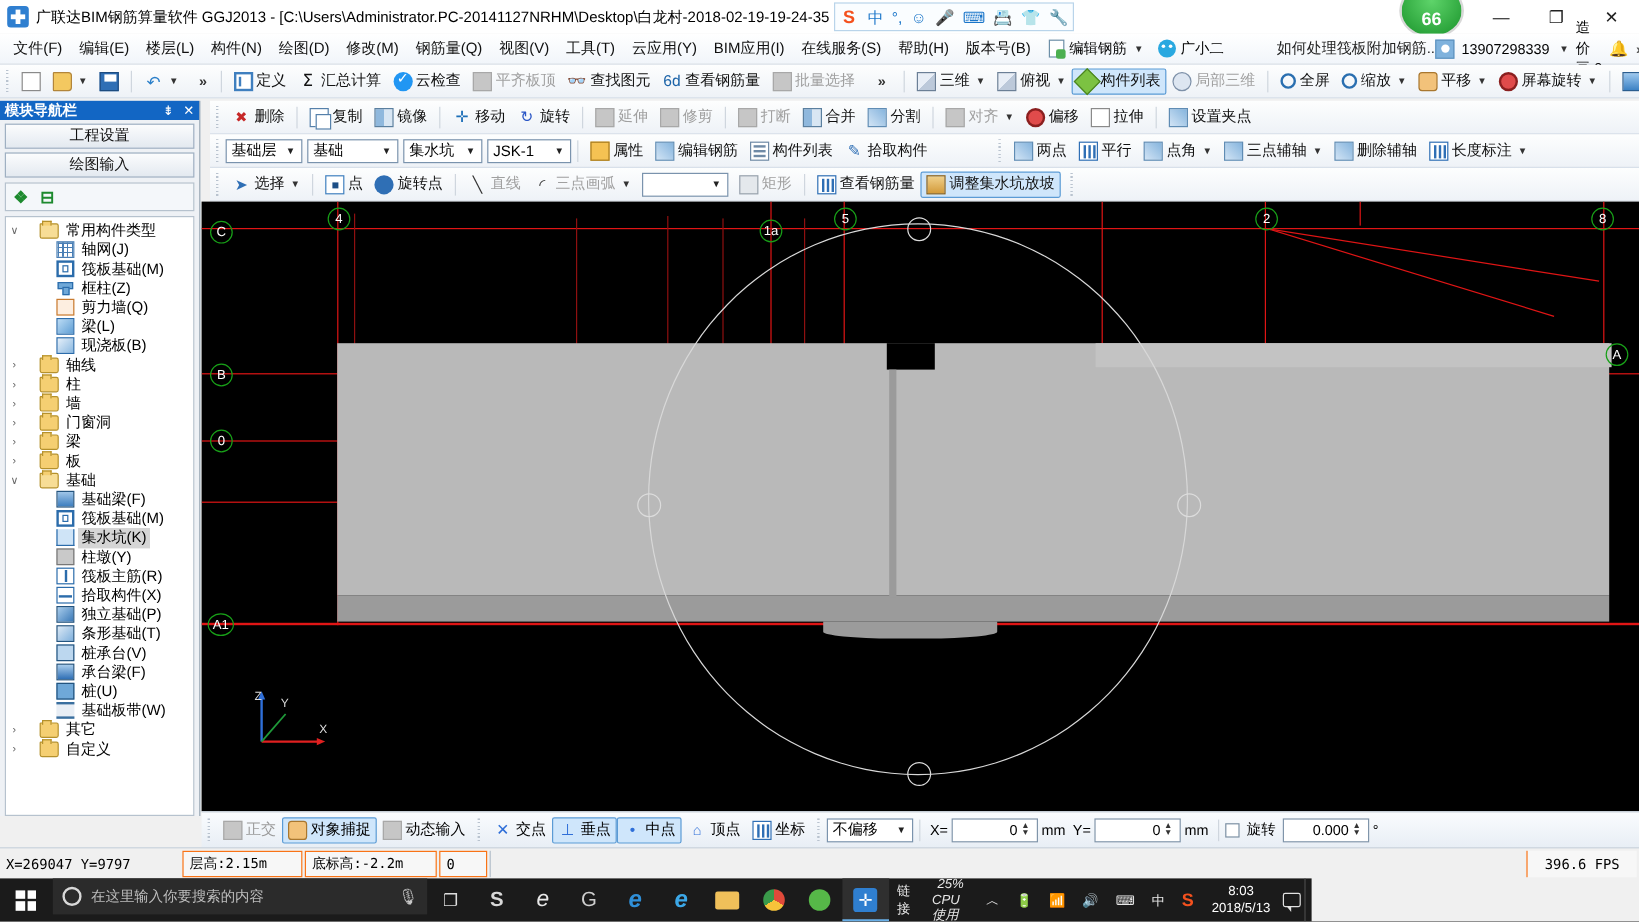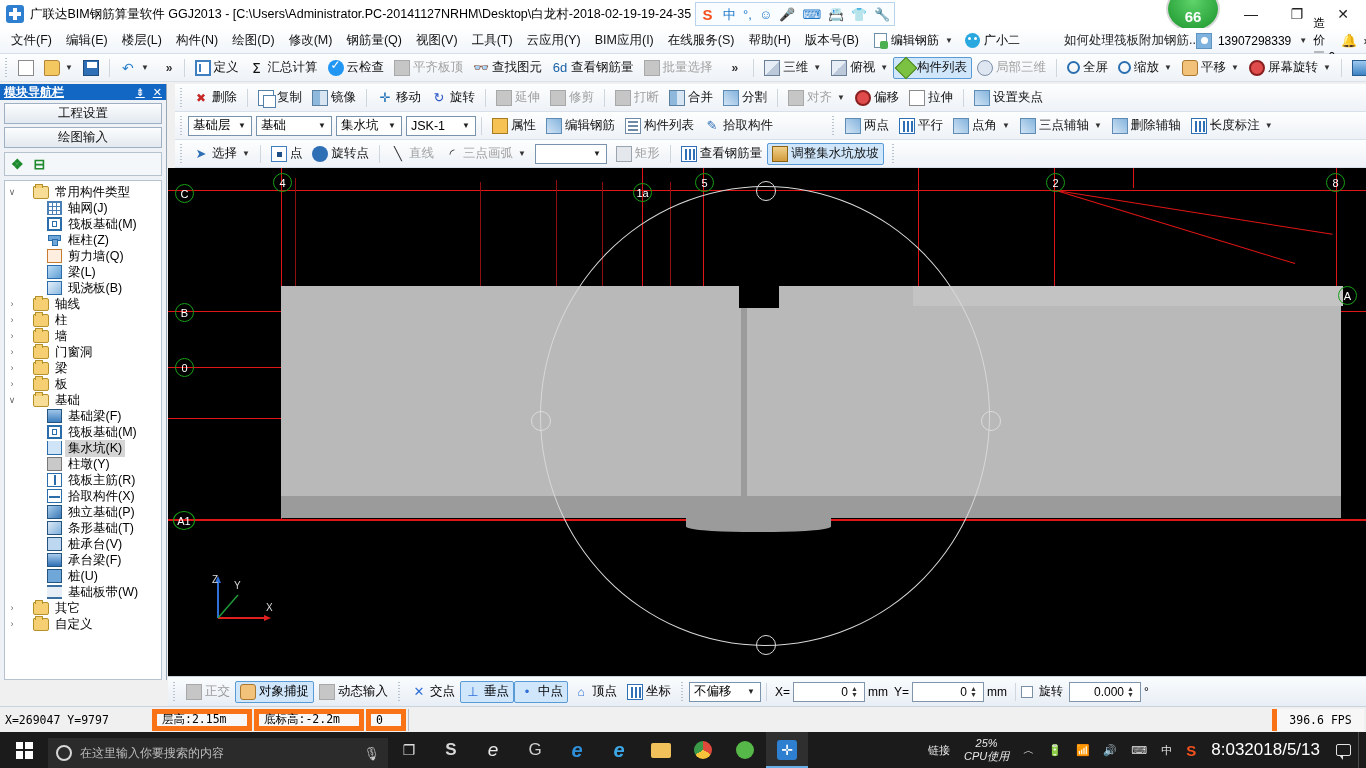--- a/index.html
+++ b/index.html
@@ -165,21 +165,21 @@
   .tsel.blank { width:72px; }
 
   
   .sidebar {
     position:absolute; left:0; top:84px; width:167px; height:596px;
     background:#eef1f5; border-right:1px solid #9aa7b5;
     display:flex; flex-direction:column;
   }
   .sb-title {
     height:16px; background:#1266c4; color:#fff; font-size:12px;
-    display:flex; align-items:center; padding:0 4px; font-weight:bold; flex:none;text-decoration:underline;
+    display:flex; align-items:center; padding:0 4px; font-weight:bold; flex:none;
   }
   .sb-title .sp { margin-left:auto; display:flex; gap:8px; font-size:11px; font-weight:normal; }
   .sb-btn {
     margin:3px 4px 0 4px; height:21px; background:linear-gradient(#fbfcfd,#e3e9f0);
     border:1px solid #9fb0c2; display:flex; align-items:center; justify-content:center;
     font-size:12.5px; color:#111; flex:none;
   }
   .sb-tools {
     margin:4px 4px 0 4px; height:24px; background:#f4f7fa; border:1px solid #b6c2ce;
     display:flex; align-items:center; gap:10px; padding-left:6px; flex:none;
@@ -275,45 +275,45 @@
     justify-content:flex-end; padding-right:2px; font-size:12px;
   }
   .spin .arrows { width:11px; margin-left:3px; display:flex; flex-direction:column; line-height:6px; font-size:7px; color:#333; }
   .chkbox { width:12px; height:12px; border:1px solid #7b8fa3; background:#fff; flex:none; }
 
   .coordbar {
     position:absolute; left:0; top:706px; width:1366px; height:26px;
     background:#f0f0f0; border-top:1px solid #c9d3dd; display:flex; align-items:center;
   }
   .cfield {
-    height:22px; border:5px solid #f97316; background:#f7f7f7; display:flex; align-items:center;
+    height:22px; border:1px solid #f97316; background:#f7f7f7; display:flex; align-items:center;
     padding:0 5px; font-family:"DejaVu Sans Mono", monospace; font-size:11.5px; margin-right:2px;
   }
   .cfield.plain { border:none; background:transparent; }
 
   
   .taskbar {
-    position:absolute; left:0; top:732px; width:1366px; height:36px;
-    background:#1b1b1b; display:flex; align-items:flex-end; color:#fff;
+    position:absolute; left:0; top:732px; width:1093px; height:36px;
+    background:#1b1b1b; display:flex; align-items:flex-start; color:#fff;
   }
   .startbtn { width:48px; height:36px; display:flex; align-items:center; justify-content:center; }
   .winlogo { width:17px; height:17px; position:relative; }
   .winlogo span { position:absolute; width:7.5px; height:7.5px; background:#fff; }
   .searchbox {
     width:340px; height:30px; background:#2b2b2b; display:flex; align-items:center;
     padding:0 8px; gap:8px; color:#bdbdbd; font-size:12px;
   }
   .cortana { width:16px; height:16px; border:2px solid #d8d8d8; border-radius:50%; flex:none; }
   .mic { margin-left:auto; font-size:13px; color:#c8c8c8; }
   .tkbtn { width:42px; height:36px; display:flex; align-items:center; justify-content:center; }
   .tkbtn.run { box-shadow: inset 0 -2px 0 #6ab0e8; background:#2f2f2f; }
   .tray { margin-left:auto; display:flex; align-items:center; height:36px; }
   .tray-item { padding:0 7px; font-size:11px; color:#e8e8e8; display:flex; align-items:center; justify-content:center; height:36px;}
   .cpu { display:flex; flex-direction:column; align-items:center; line-height:13px; font-size:11px;font-style:italic; }
-  .clock { display:flex; flex-direction:row; align-items:center; line-height:14px; font-size:17px; padding:0 8px; }
+  .clock { display:flex; flex-direction:column; align-items:center; line-height:14px; font-size:11px; padding:0 8px; }
   .notify { width:30px; height:36px; display:flex; align-items:center; justify-content:center; }
   .speech {
     width:15px;height:12px;border:1.5px solid #e2e2e2;border-radius:2px;position:relative;
   }
   .speech:after{content:"";position:absolute;left:2px;bottom:-5px;width:0;height:0;border-left:4px solid transparent;border-right:0 solid transparent;border-top:5px solid #e2e2e2;}
   .showdesk { width:8px; height:36px; border-left:1px solid #4a4a4a; }
 </style>
 </head>
 <body>
 

